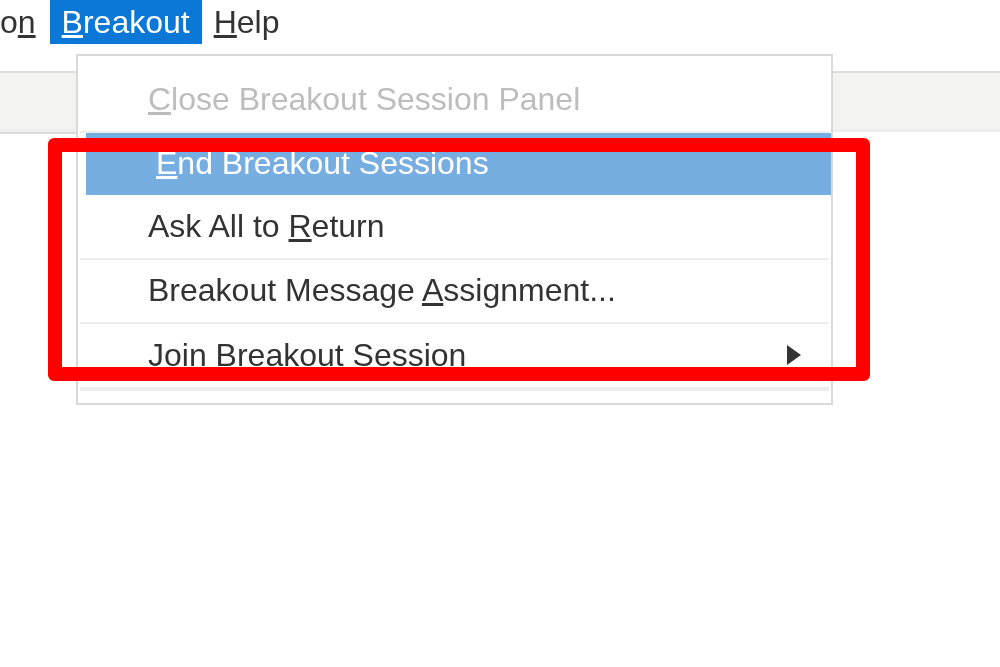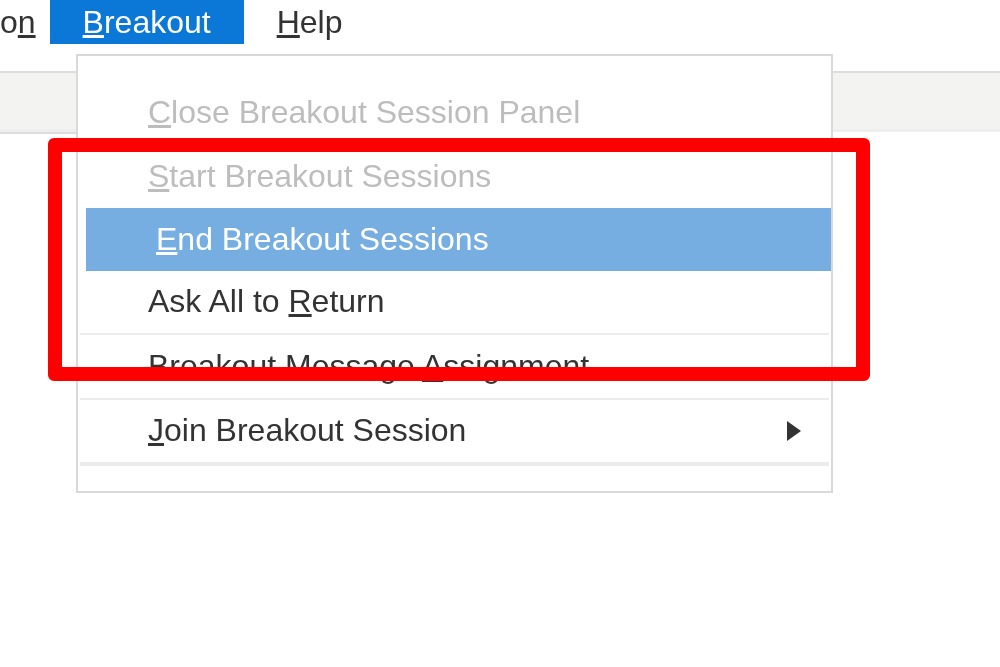--- a/index.html
+++ b/index.html
@@ -21,21 +21,21 @@
       right: 0;
       height: 44px;
       background: #fff;
       display: flex;
       align-items: stretch;
       z-index: 10;
     }
     .mb-item {
       display: flex;
       align-items: center;
-      padding: 0 33px;
+      padding: 0 12px;
       font-size: 32px;
       color: #333;
       cursor: default;
       white-space: nowrap;
     }
     .mb-item.partial-left {
       padding: 0 14px 0 0;
     }
     .mb-item.selected {
       background: #0b78d7;
@@ -73,21 +73,21 @@
       border-top: 2px solid #ddd;
     }
     .dropdown {
       position: absolute;
       top: 54px;
       left: 76px;
       width: 757px;
       background: #fff;
       border: 2px solid #d9d9d9;
       z-index: 20;
-      padding: 25px 0;
+      padding: 12px 0;
     }
     .dd-item {
       position: relative;
       display: flex;
       align-items: center;
       height: 62.5px;
       padding: 0 24px 0 70px;
       font-size: 32px;
       color: #333;
       cursor: default;
@@ -160,25 +160,20 @@
 
 <div class="dropdown">
 
   <div class="dd-item disabled">
     <span>
       <span class="mn">C</span><span>lose Breakout Session Panel</span>
     </span>
   </div>
   <div class="dd-sep"></div>
 
-  <div class="dd-item disabled">
-    <span>
-      <span class="mn">S</span><span>tart Breakout Sessions</span>
-    </span>
-  </div>
 
   <div class="dd-item highlight">
     <span>
       <span class="mn">E</span><span>nd Breakout Sessions</span>
     </span>
   </div>
 
   <div class="dd-item">
     <span>
       <span>Ask All to </span><span class="mn">R</span><span>eturn</span>

